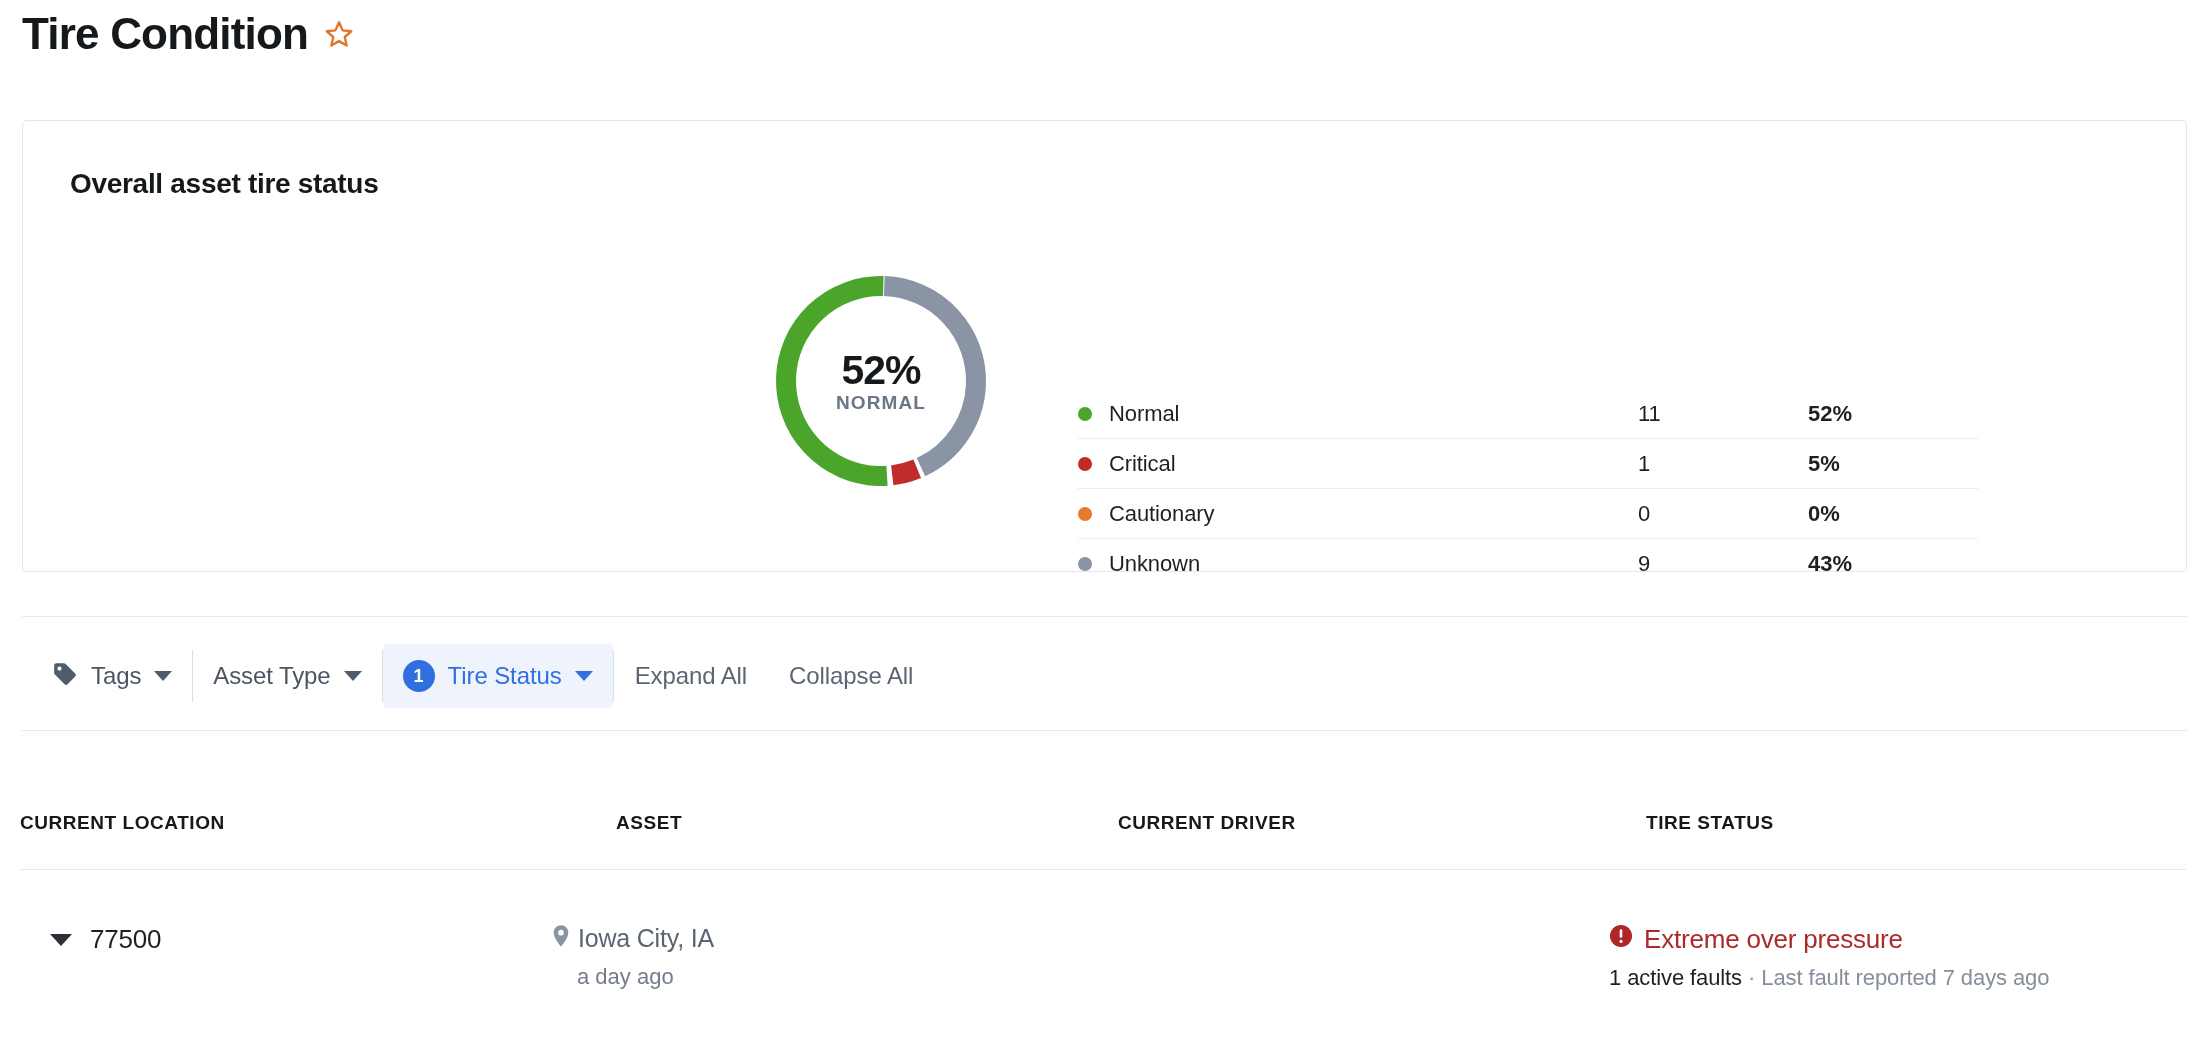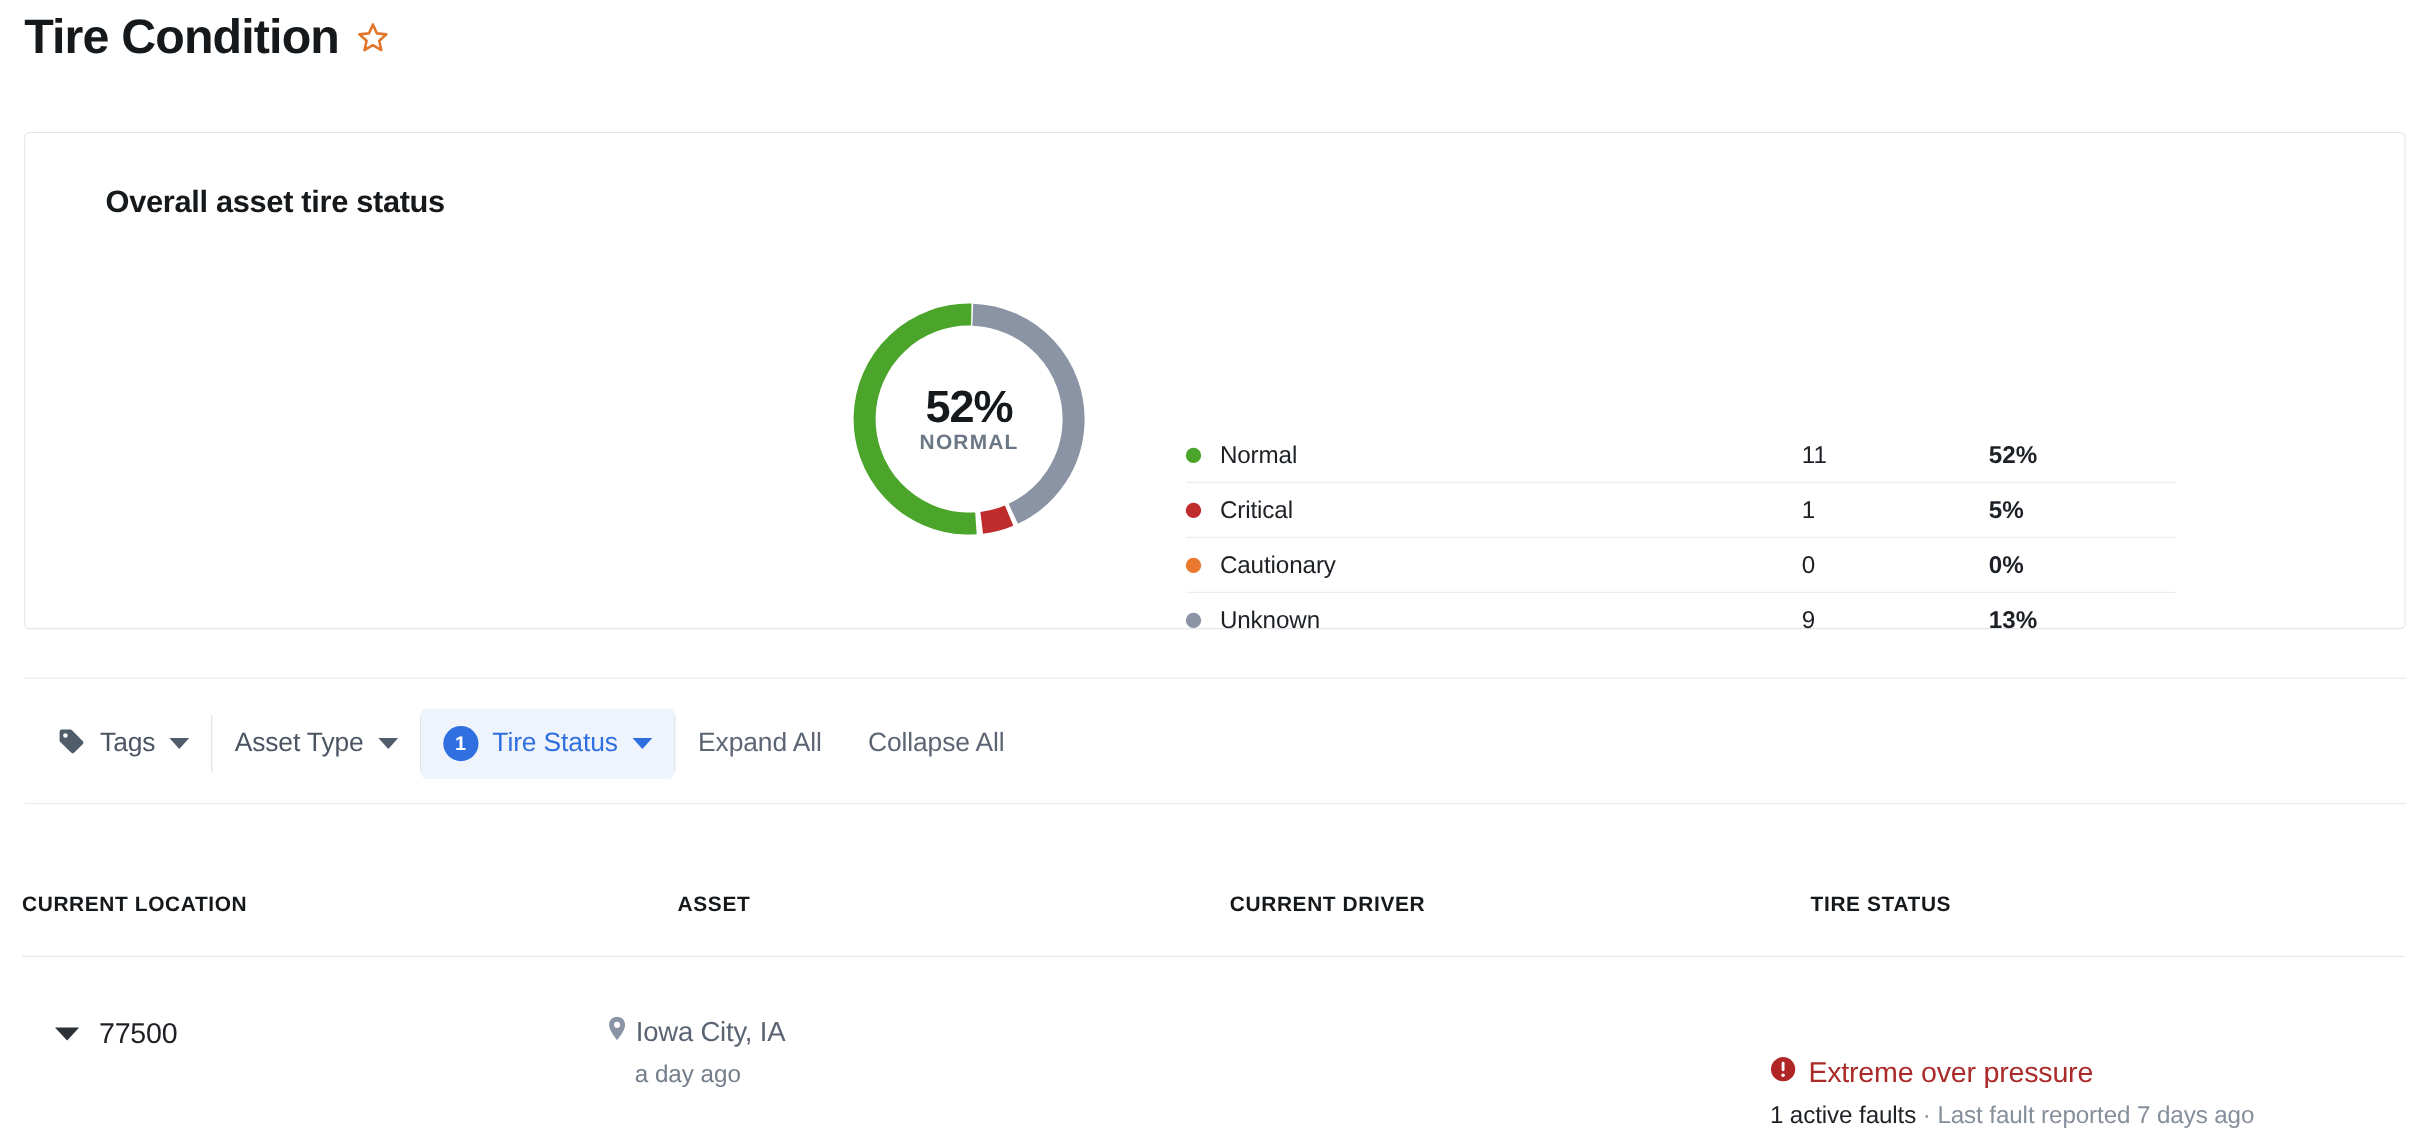--- a/index.html
+++ b/index.html
@@ -51,21 +51,20 @@
     background: #ffffff;
   }
   .card-title {
     position: absolute;
     left: 47px;
     top: 47px;
     font-size: 28px;
     font-weight: bold;
     letter-spacing: -0.3px;
     color: #16191c;
-    margin-left: 26px;
   }
 
   
   .donut-wrap {
     position: absolute;
     left: 745px;
     top: 147px;
     width: 226px;
     height: 226px;
   }
@@ -269,21 +268,21 @@
     color: #5a6473;
     letter-spacing: -0.2px;
   }
   .loc-sub {
     margin-top: 11px;
     padding-left: 24px;
     font-size: 22px;
     color: #737d8b;
   }
   .cell-driver { width: 528px; }
-  .cell-status { width: 480px; margin-top: 36px; }
+  .cell-status { width: 480px; }
   .status-line {
     display: flex;
     align-items: center;
     gap: 11px;
     font-size: 26px;
     color: #ab2a2a;
     letter-spacing: -0.2px;
   }
   .status-sub {
     margin-top: 10px;
@@ -353,21 +352,21 @@
         <div class="legend-count">0</div>
         <div class="legend-pct">0%</div>
       </div>
 
       <div class="legend-row">
         <div class="legend-name-cell">
           <span class="legend-dot" style="background:#8a94a4"></span>
           <span class="legend-name">Unknown</span>
         </div>
         <div class="legend-count">9</div>
-        <div class="legend-pct">13%</div>
+        <div class="legend-pct">43%</div>
       </div>
 
     </div>
   </div>
 
   <div class="divider divider-top"></div>
 
   <div class="filter-bar">
 
     <div class="filter-chip">

